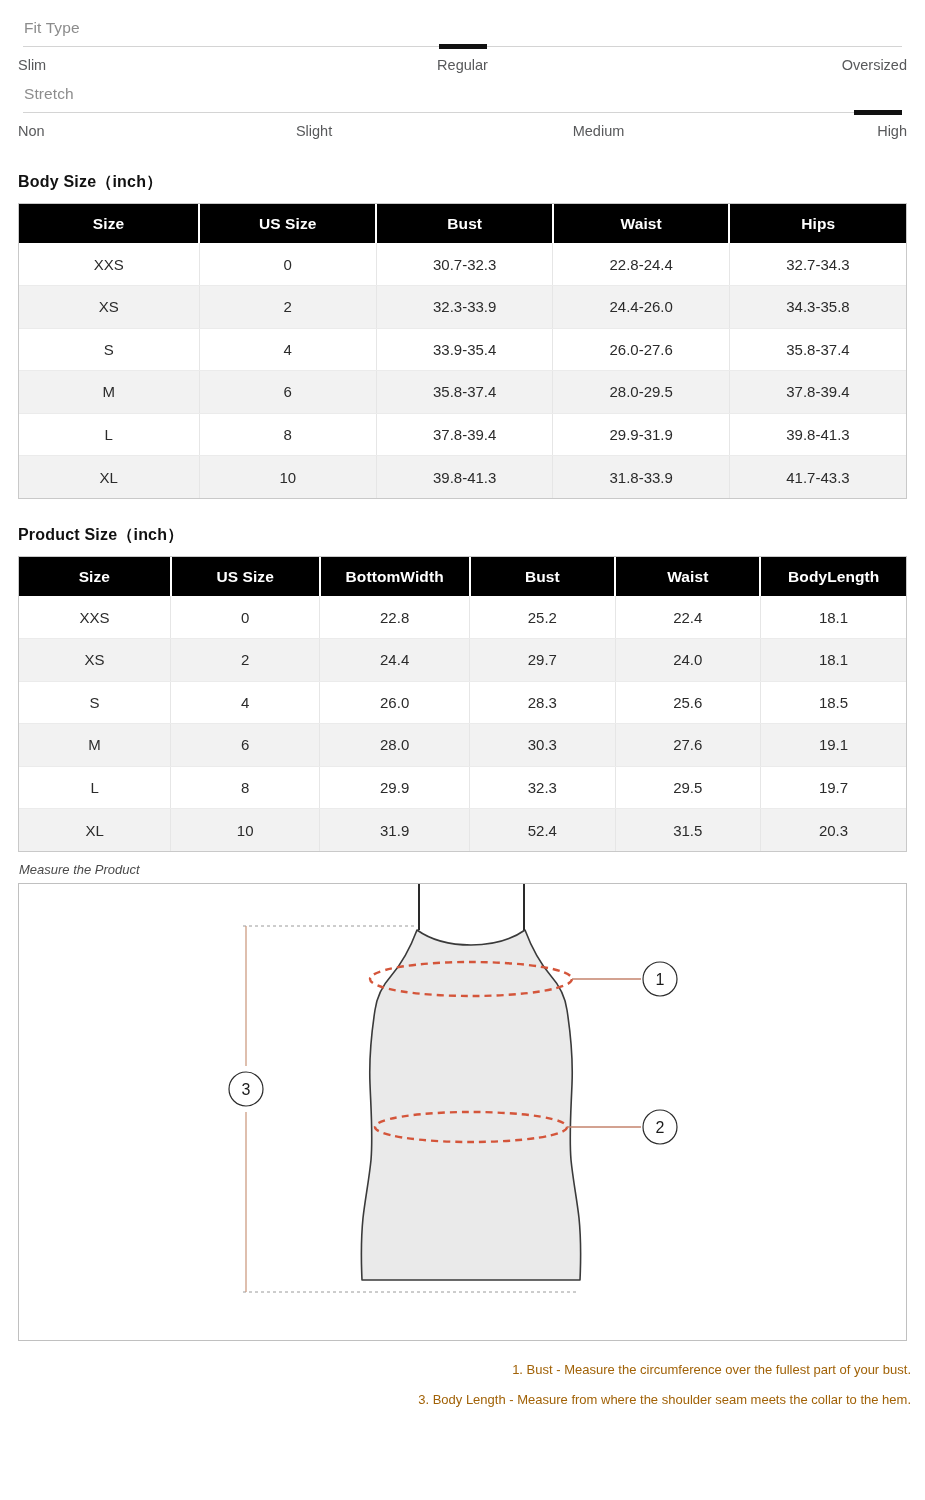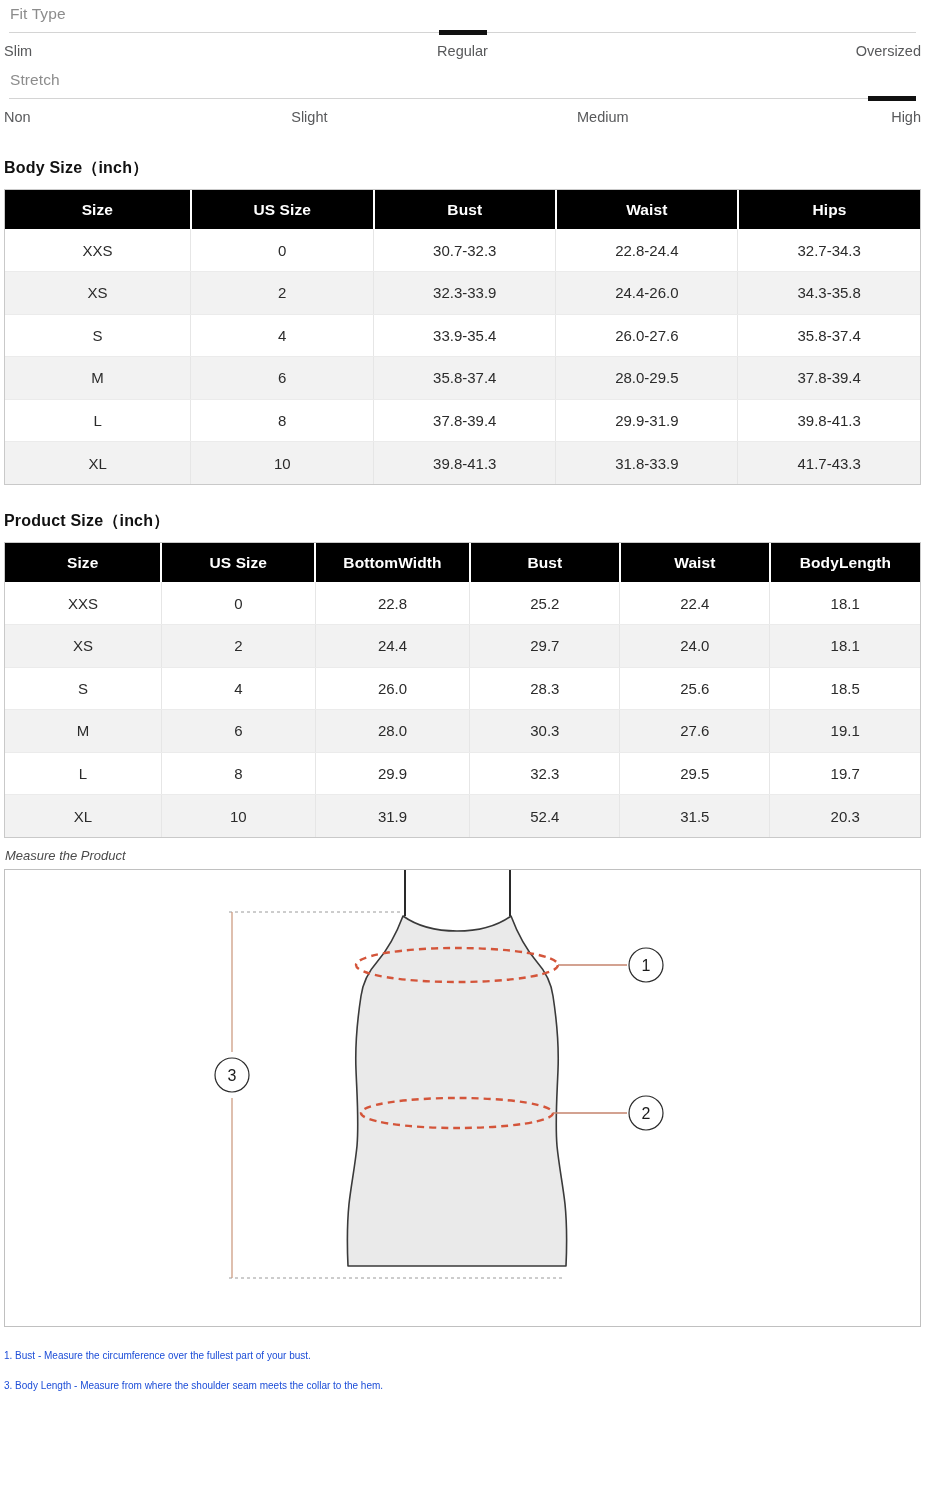--- a/index.html
+++ b/index.html
@@ -3,21 +3,21 @@
 <meta charset="utf-8">
 <style>
   * { box-sizing: border-box; }
   html, body {
     margin: 0; padding: 0;
     width: 925px;
     background: #ffffff;
     font-family: "Liberation Sans", "DejaVu Sans", sans-serif;
     -webkit-font-smoothing: antialiased;
   }
-  .page { width: 925px; position: relative; padding: 0; }
+  .page { width: 925px; position: relative; padding: 14px; }
 
   
   .slider-block { padding: 0 0 0 0; }
   .slider-group { margin-bottom: 0px; }
   .slider-title {
     font-size: 15.5px;
     color: #8c8c8c;
     padding: 5px 0 7px 10px;
     letter-spacing: .1px;
   }
@@ -116,24 +116,25 @@
     background: #ffffff;
     height: 458px;
     position: relative;
     overflow: hidden;
   }
   .diagram-box svg { display: block; }
 
   
   .notes { padding: 14px 0 10px 4px; }
   .notes .note {
-    font-size: 10px;
-    color: #1d4ed8;
+    font-size: 13px;
+    color: #a16207;
     line-height: 30px;
     white-space: nowrap;
+    text-align: right;
   }
 </style>
 </head>
 <body>
 
 <div class="page">
 
   <div class="slider-block">
 
     <div class="slider-group">

